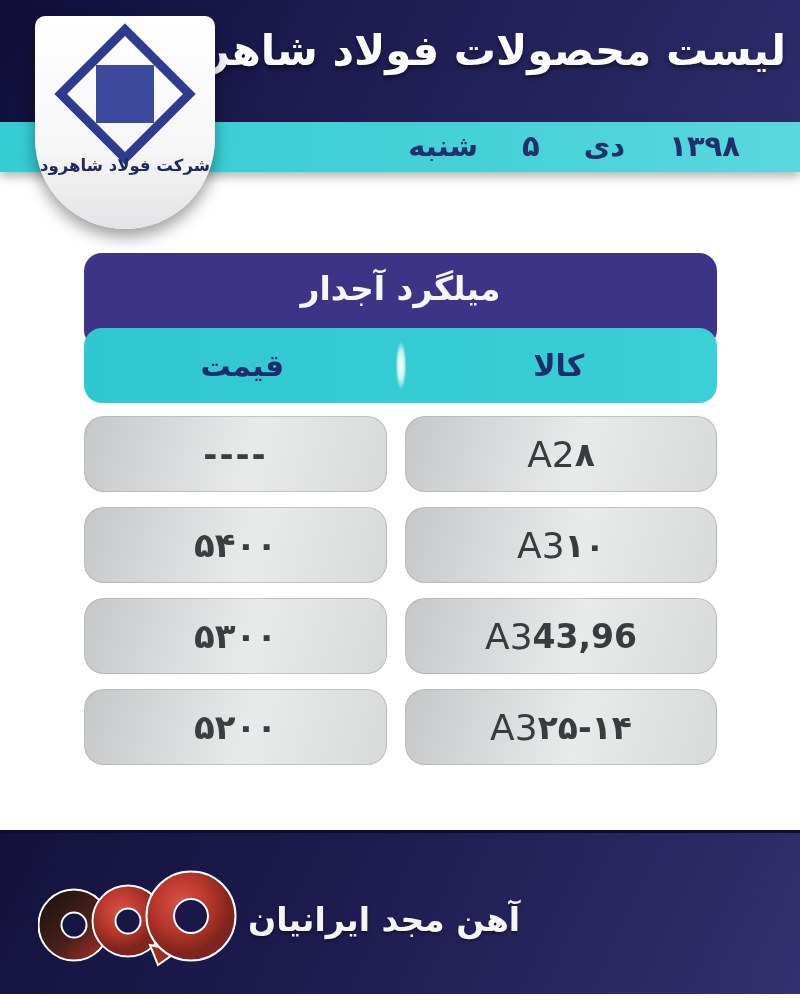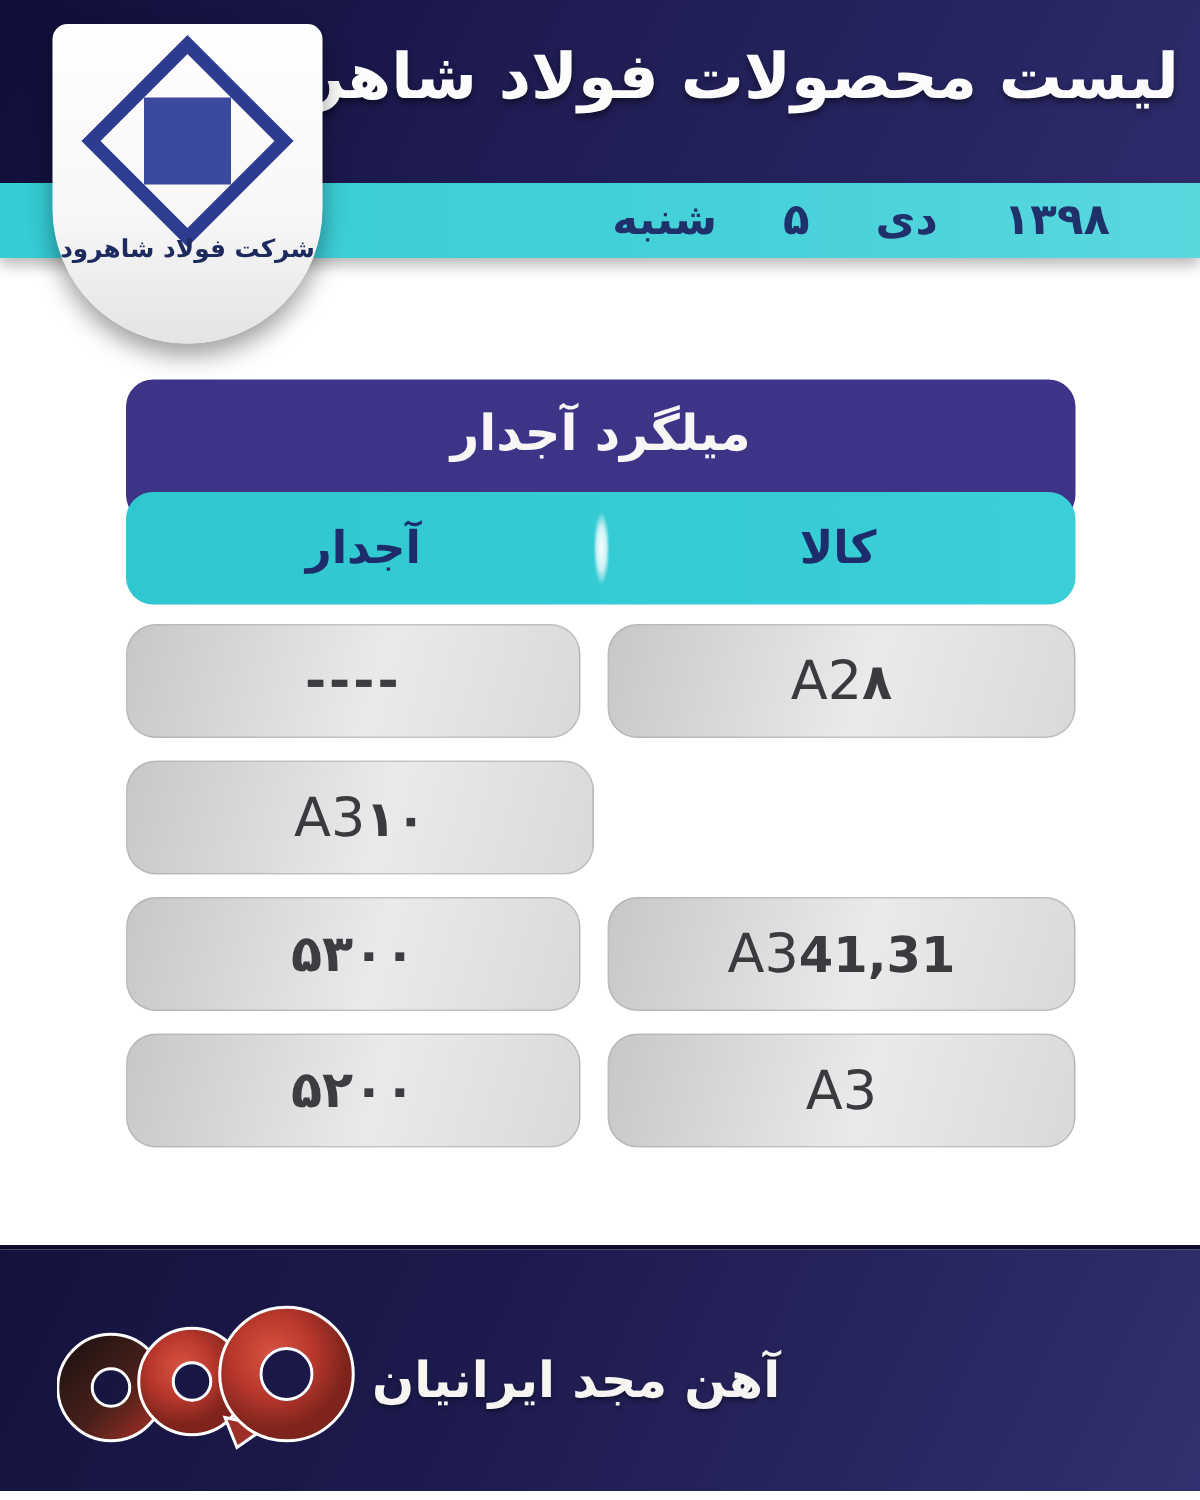--- a/index.html
+++ b/index.html
@@ -132,50 +132,52 @@
 <div class="badge">
   <div class="diamond"></div>
   <div class="inner-square"></div>
   <div class="badge-label">شرکت فولاد شاهرود</div>
 </div>
 
 <div class="card">
   <div class="card-title">میلگرد آجدار</div>
 
   <div class="card-head">
-    <div class="head-cell">آجدار</div>
+    <div class="head-cell">قیمت</div>
     <div class="head-divider"></div>
     <div class="head-cell">کالا</div>
   </div>
 
   <div class="rows">
     <div class="row">
       <div class="cell cell-price">----</div>
       <div class="cell cell-goods">
         <span class="goods-grade">A2</span>
         <span class="goods-size">۸</span>
       </div>
     </div>
     <div class="row">
+      <div class="cell cell-price">۵۴۰۰</div>
       <div class="cell cell-goods">
         <span class="goods-grade">A3</span>
         <span class="goods-size">۱۰</span>
       </div>
     </div>
     <div class="row">
       <div class="cell cell-price">۵۳۰۰</div>
       <div class="cell cell-goods">
         <span class="goods-grade">A3</span>
-        <span class="goods-size">41,31</span>
+        <span class="goods-size">43,96</span>
       </div>
     </div>
     <div class="row">
       <div class="cell cell-price">۵۲۰۰</div>
       <div class="cell cell-goods">
         <span class="goods-grade">A3</span>
+        <span class="goods-size">۲۵-۱۴</span>
       </div>
     </div>
   </div>
 </div>
 
 <div class="footer">
   <div class="brand">
     <svg width="200" height="100" viewBox="0 0 200 100">
       <defs>
         <radialGradient id="redg" cx="35%" cy="30%" r="80%">

